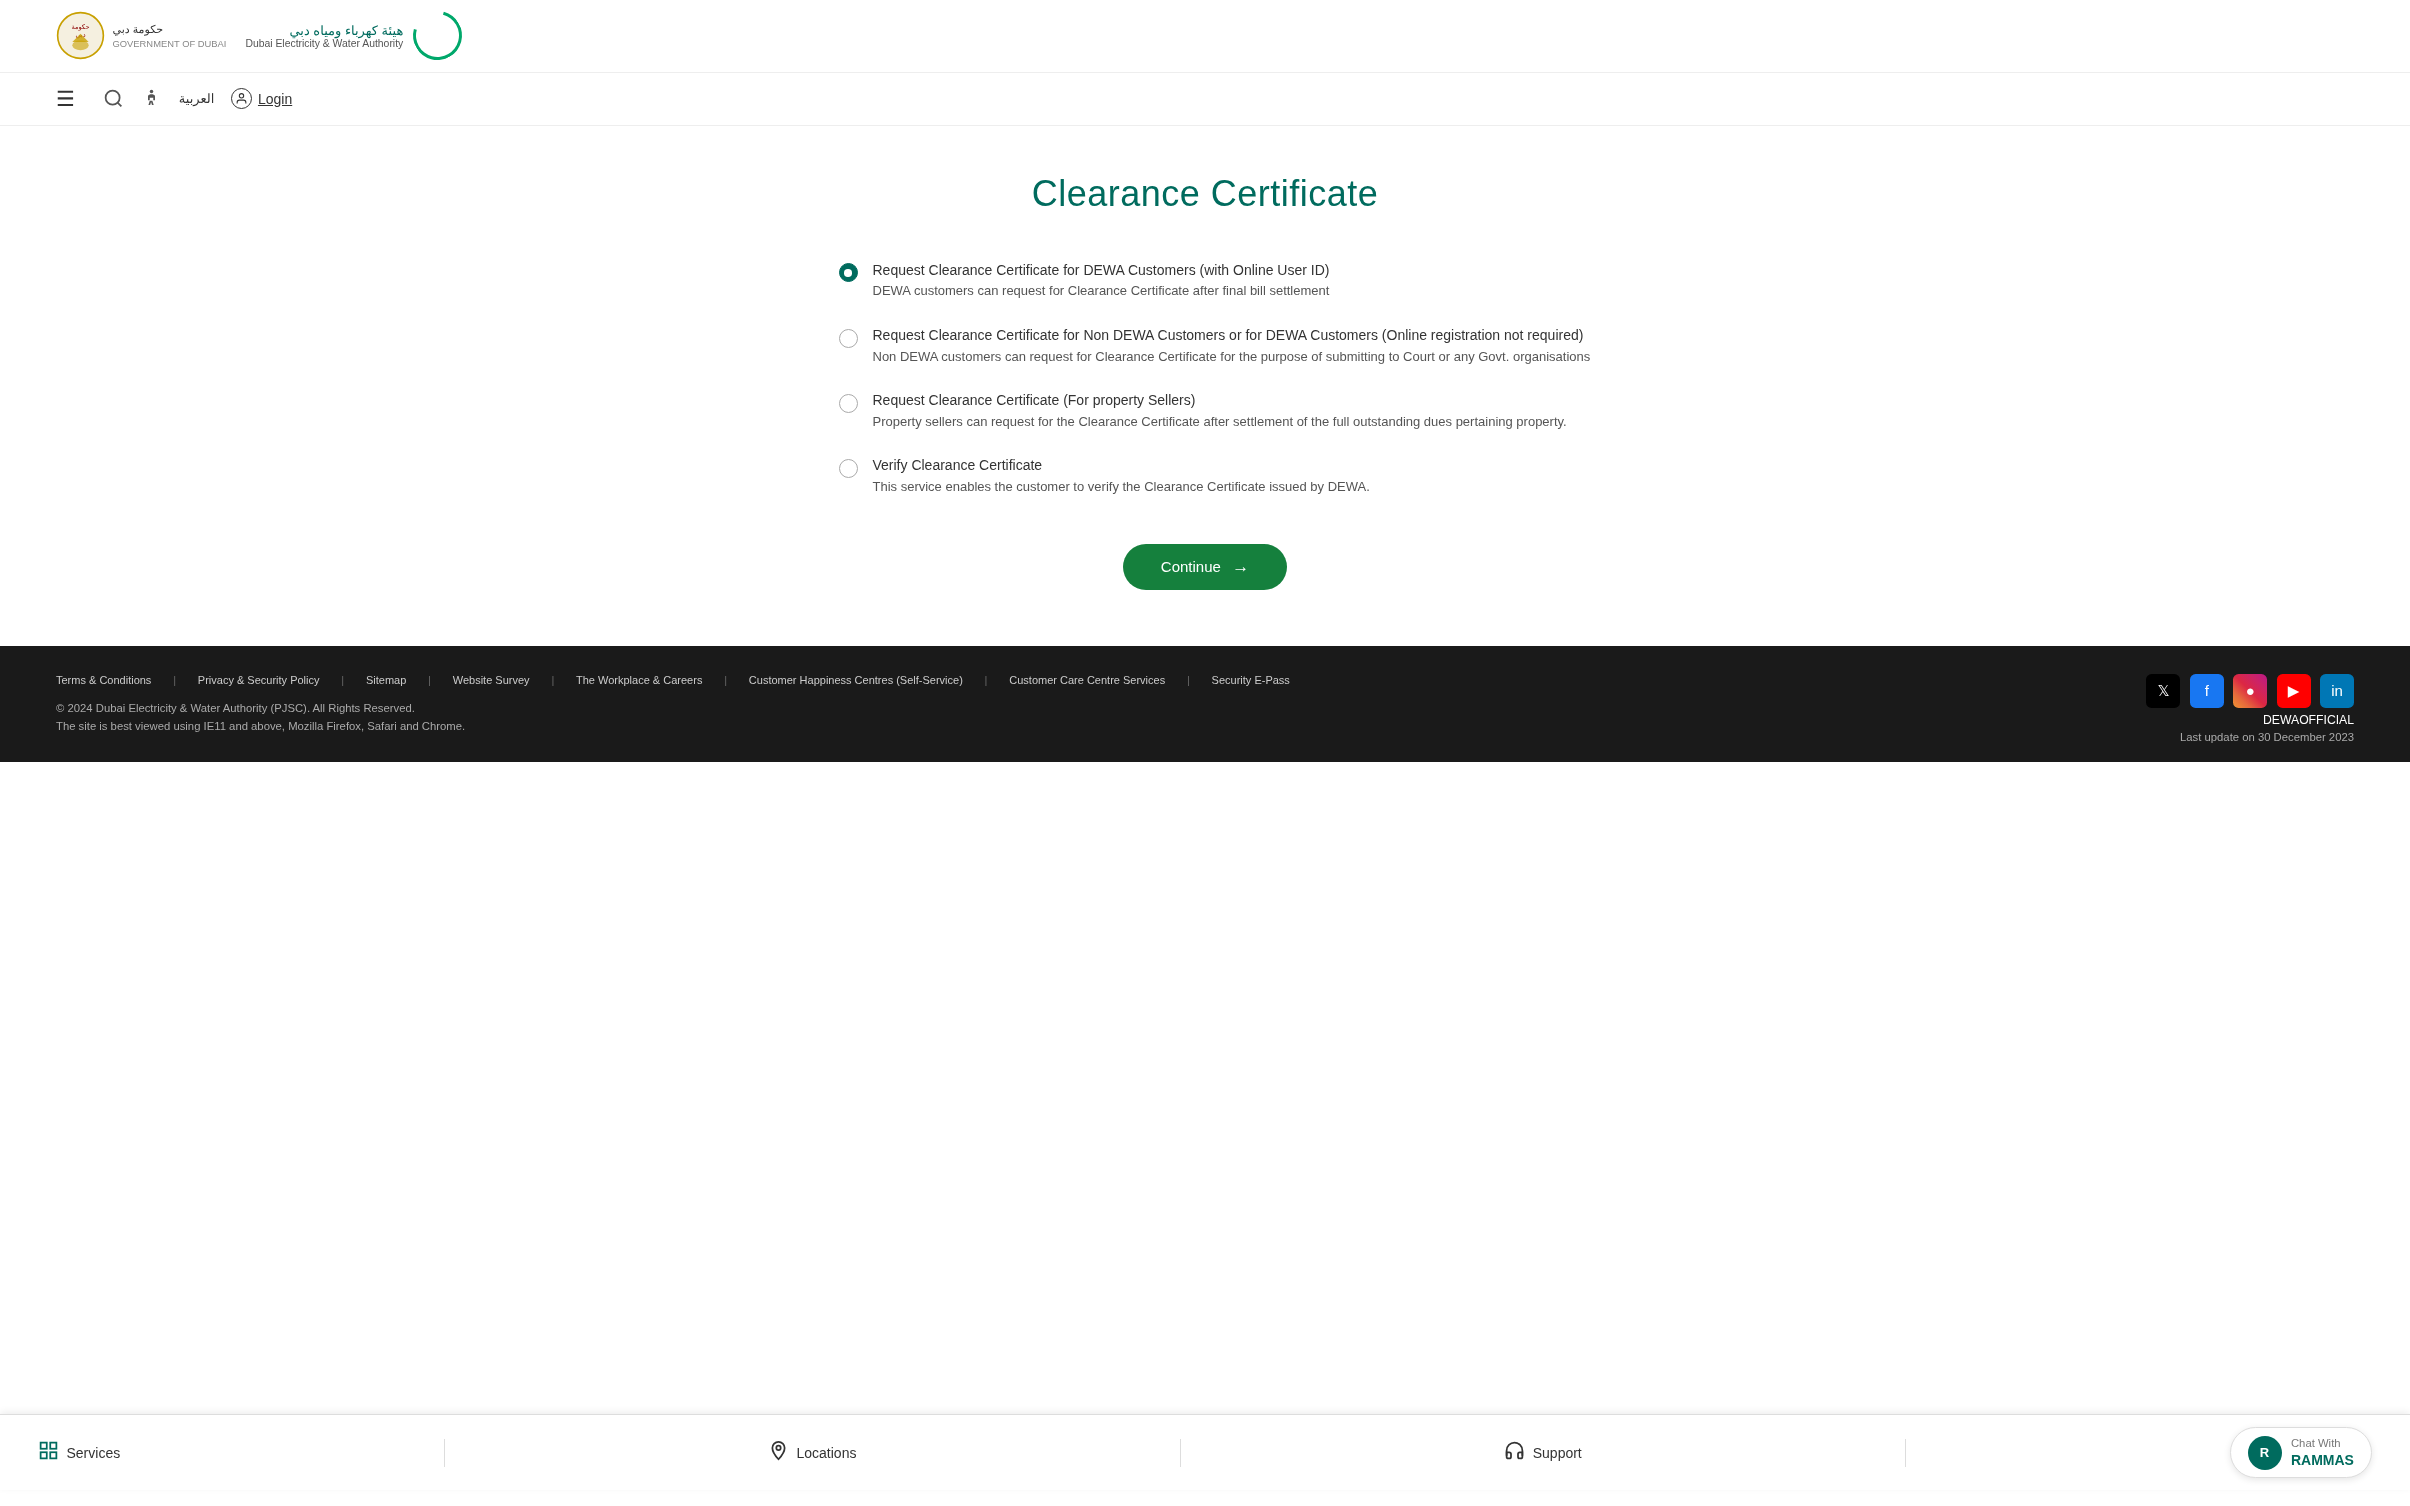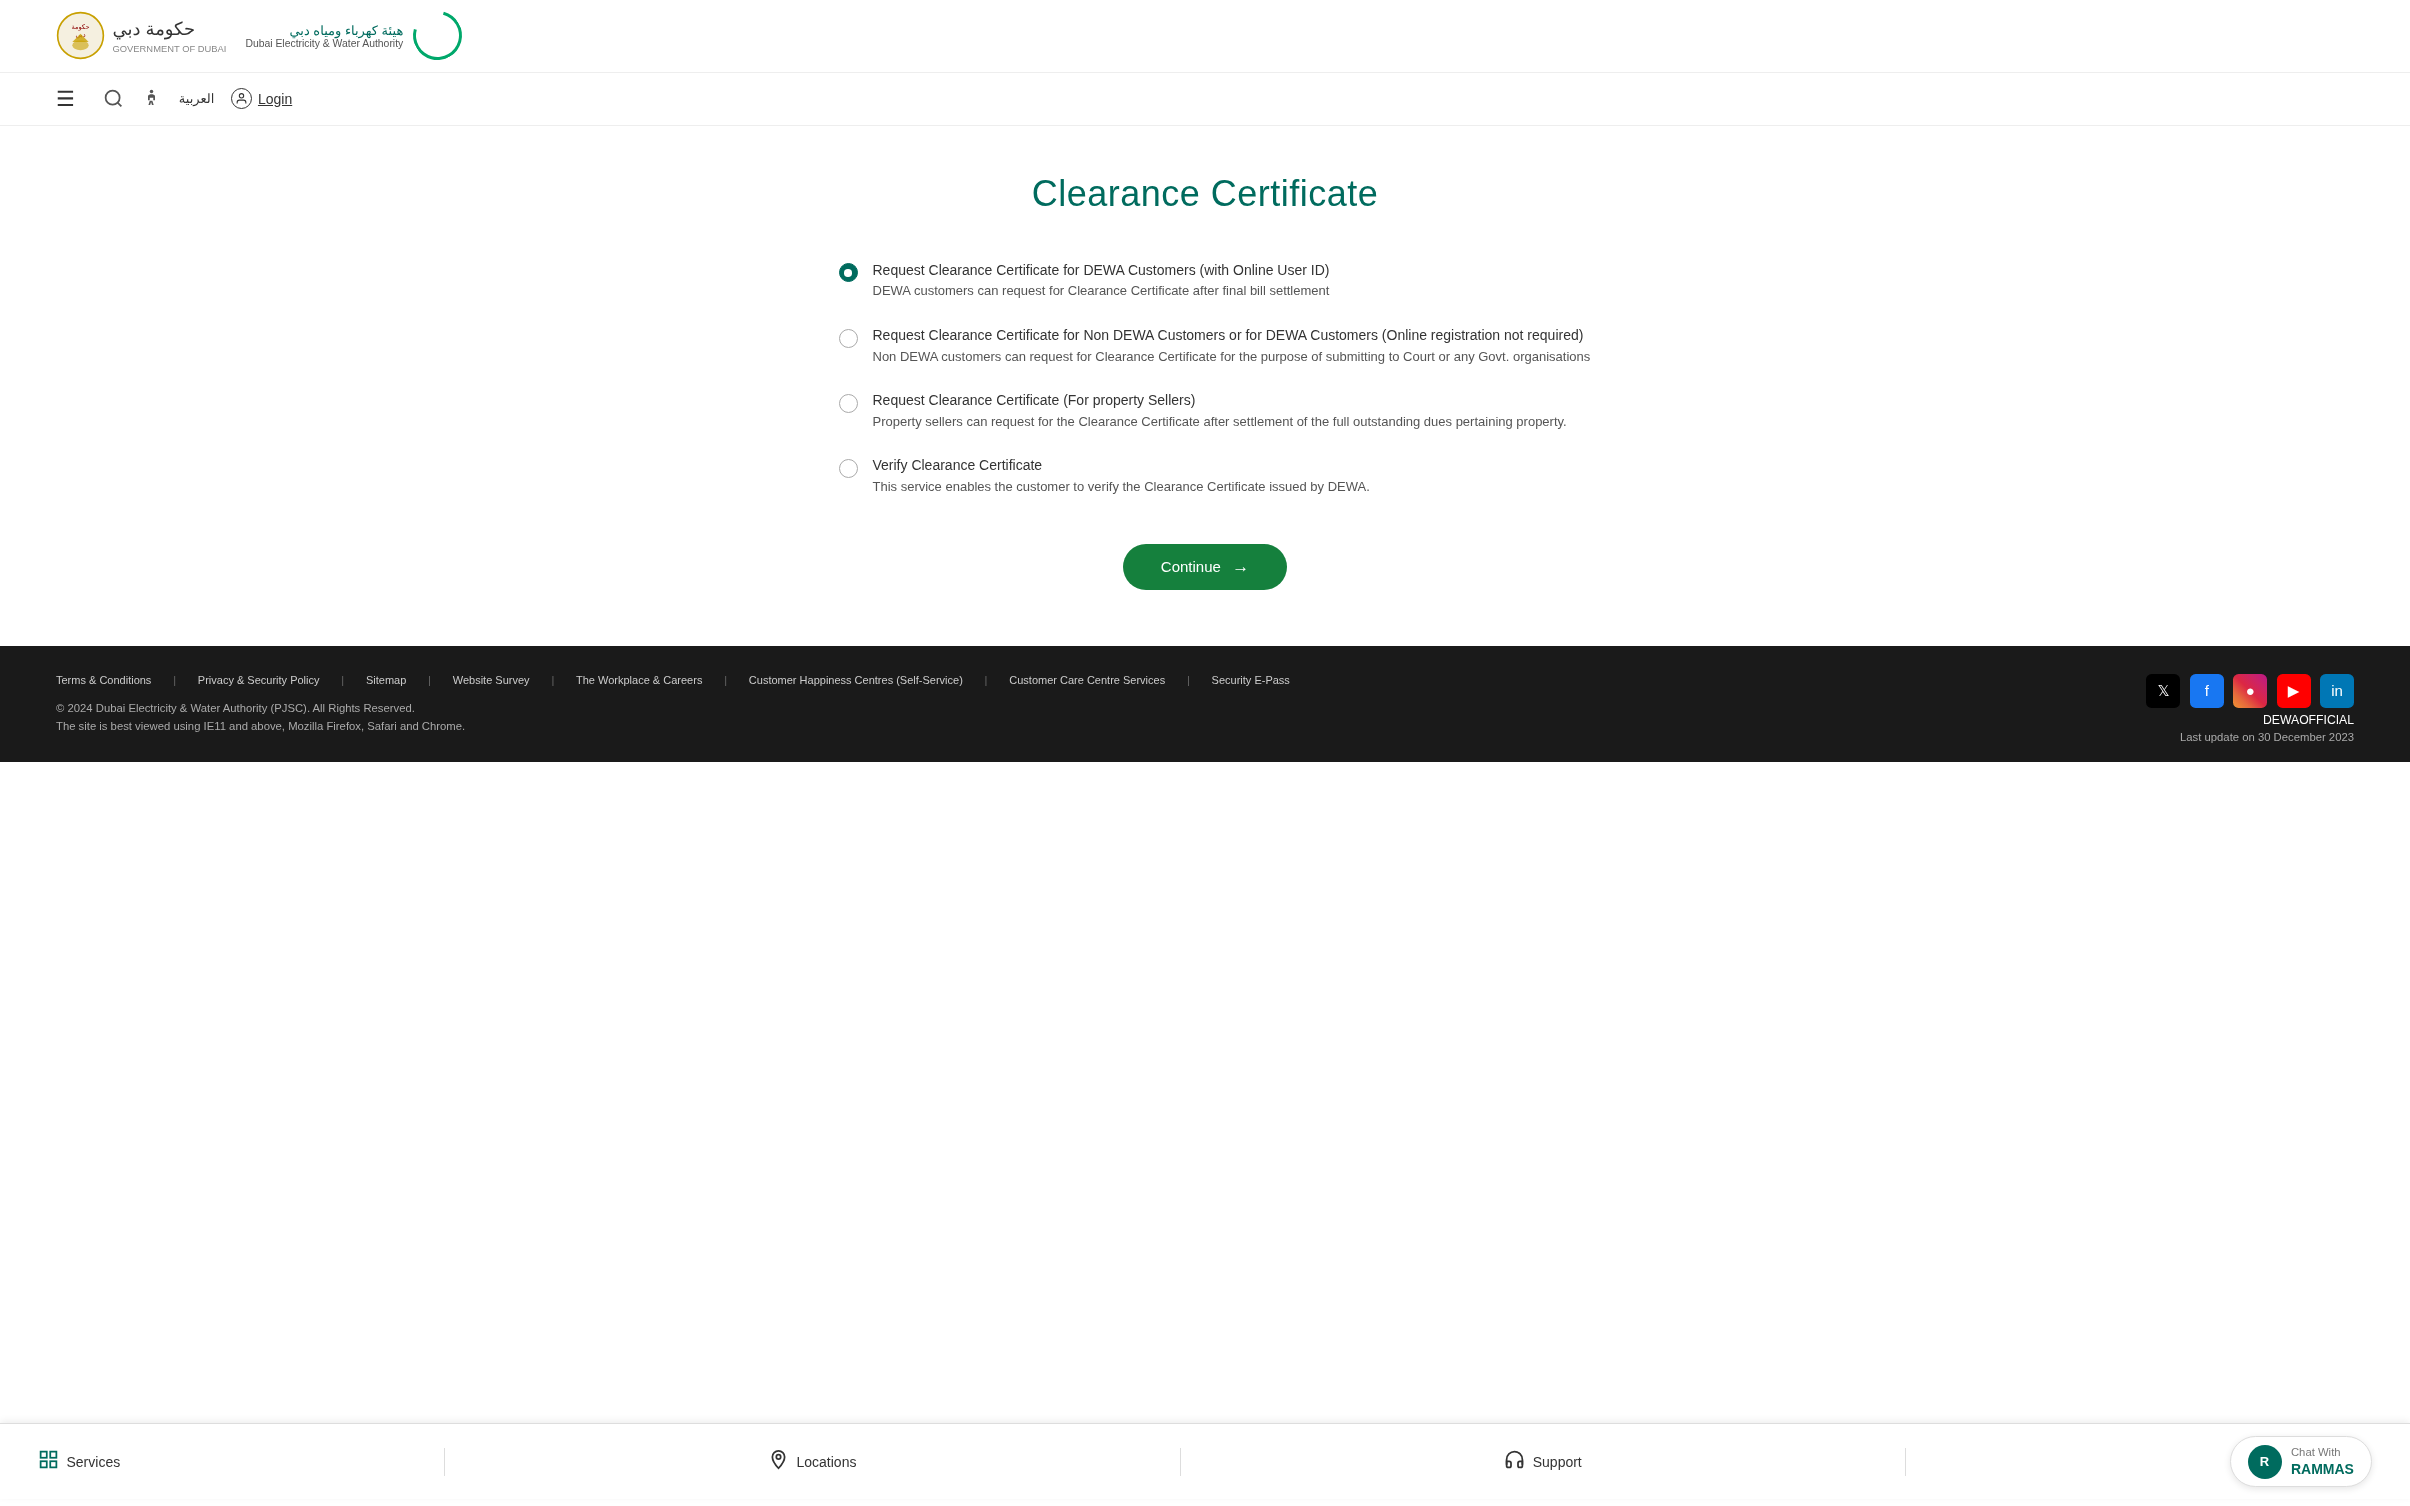--- a/index.html
+++ b/index.html
@@ -10,21 +10,21 @@
       display: flex;
       align-items: center;
       justify-content: space-between;
       padding: 11.3px 56px;
       border-bottom: 0.9px solid #eee;
       background: #fff;
     }
     .header-logos { display: flex; align-items: center; gap: 19px; }
     .gov-logo { display: flex; align-items: center; gap: 7.5px; }
     .gov-logo-text { font-size: 10.4px; color: #555; line-height: 1.4; }
-    .gov-logo-text .arabic { font-size: 18px; color: #333; }
+    .gov-logo-text .arabic { font-size: 11px; color: #333; }
     .dewa-logo { display: flex; align-items: center; gap: 9.4px; }
     .dewa-logo-text { text-align: right; }
     .dewa-logo-text .arabic { font-size: 13px; color: #006b5e; }
     .dewa-logo-text .english { font-size: 10.4px; color: #555; }
     .dewa-circle {
       width: 49px; height: 49px;
       border: 3.8px solid #00a86b;
       border-radius: 50%;
       border-top-color: transparent;
       transform: rotate(-30deg);
@@ -174,21 +174,21 @@
     
     .bottom-bar {
       background: #fff;
       border-top: 0.9px solid #ddd;
       display: flex;
       align-items: center;
       justify-content: space-between;
       padding: 0 38px;
       height: 76px;
       position: fixed;
-      bottom: 7px;
+      bottom: 16px;
       left: 0;
       right: 0;
       z-index: 100;
       box-shadow: 0 -1.9px 7.5px rgba(0,0,0,0.08);
     }
     .bottom-item {
       display: flex; align-items: center; gap: 7.5px;
       font-size: 14px; color: #333; cursor: pointer;
     }
     .bottom-item-icon { font-size: 19px; }

